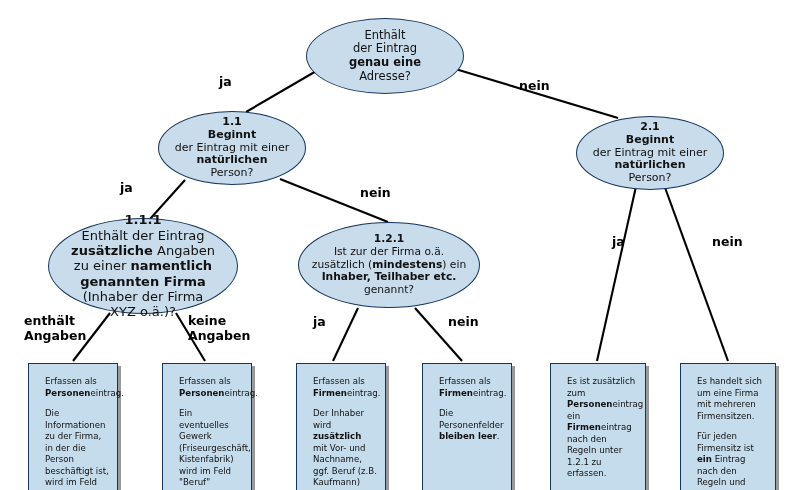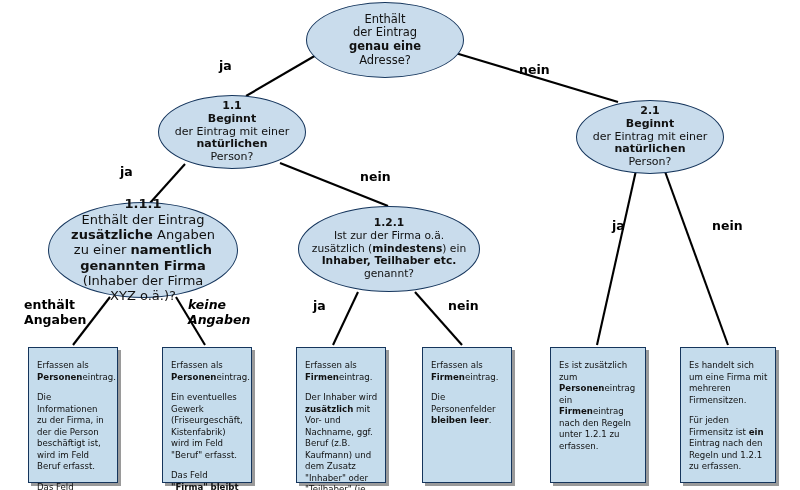--- a/index.html
+++ b/index.html
@@ -1,34 +1,34 @@
 <!DOCTYPE html>
 <html><head>
 <meta charset="utf-8">
 <style>
   html,body{margin:0;padding:0;background:#ffffff;}
   body{width:800px;height:490px;position:relative;overflow:hidden;
        font-family:"DejaVu Sans","Liberation Sans",sans-serif;}
-  #stage{position:absolute;left:0;top:0;width:800px;height:446px;}
+  #stage{position:absolute;left:0;top:16px;width:800px;height:446px;}
   svg#edges{position:absolute;left:0;top:0;width:800px;height:490px;}
 
   .node{position:absolute;box-sizing:border-box;
         background:#c9dcec;border:1.4px solid #15355c;
         border-radius:50%;
         display:flex;align-items:center;justify-content:center;
         text-align:center;color:#111111;}
   .node .txt{line-height:1.18;padding:0 6px;}
   .node b{font-weight:bold;}
 
   .leaf{position:absolute;box-sizing:border-box;
         background:#c5dcec;border:1.3px solid #15355c;
         box-shadow:3px 3px 0 0 #9a9a9a;
         color:#111111;}
   .leaf .body{padding:12px 7px 6px 8px;line-height:1.34;}
-  .leaf p{margin:0 0 9px 0;}
+  .leaf p{margin:0 0 9px 8px;}
   .leaf p:last-child{margin-bottom:0;}
   .leaf b{font-weight:bold;}
 
   .elabel{position:absolute;font-weight:bold;color:#000;
           font-size:12.5px;line-height:1.16;white-space:pre-line;}
 </style>
 </head>
 <body>
 
 <div id="stage">
@@ -100,21 +100,21 @@
   </div>
 
   <div class="elabel" style="left:219px;top:59px;">ja</div>
   <div class="elabel" style="left:519px;top:63px;">nein</div>
   <div class="elabel" style="left:120px;top:165px;">ja</div>
   <div class="elabel" style="left:360px;top:170px;">nein</div>
   <div class="elabel" style="left:612px;top:219px;">ja</div>
   <div class="elabel" style="left:712px;top:219px;">nein</div>
   <div class="elabel" style="left:24px;top:298px;">enthält
 Angaben</div>
-  <div class="elabel" style="left:188px;top:298px;font-style:italic;">keine
+  <div class="elabel" style="left:188px;top:298px;">keine
 Angaben</div>
   <div class="elabel" style="left:313px;top:299px;">ja</div>
   <div class="elabel" style="left:448px;top:299px;">nein</div>
 
   <div class="leaf" style="left:28px;top:347px;width:90px;height:136px;font-size:8.6px;">
     <div class="body">
         <p><span>Erfassen als </span><b>Personen</b><span>eintrag.</span></p>
         <p><span>Die Informationen zu der Firma, in der die Person beschäftigt ist, wird im Feld Beruf erfasst.</span></p>
         <p><span>Das Feld </span></p>
       </div>

